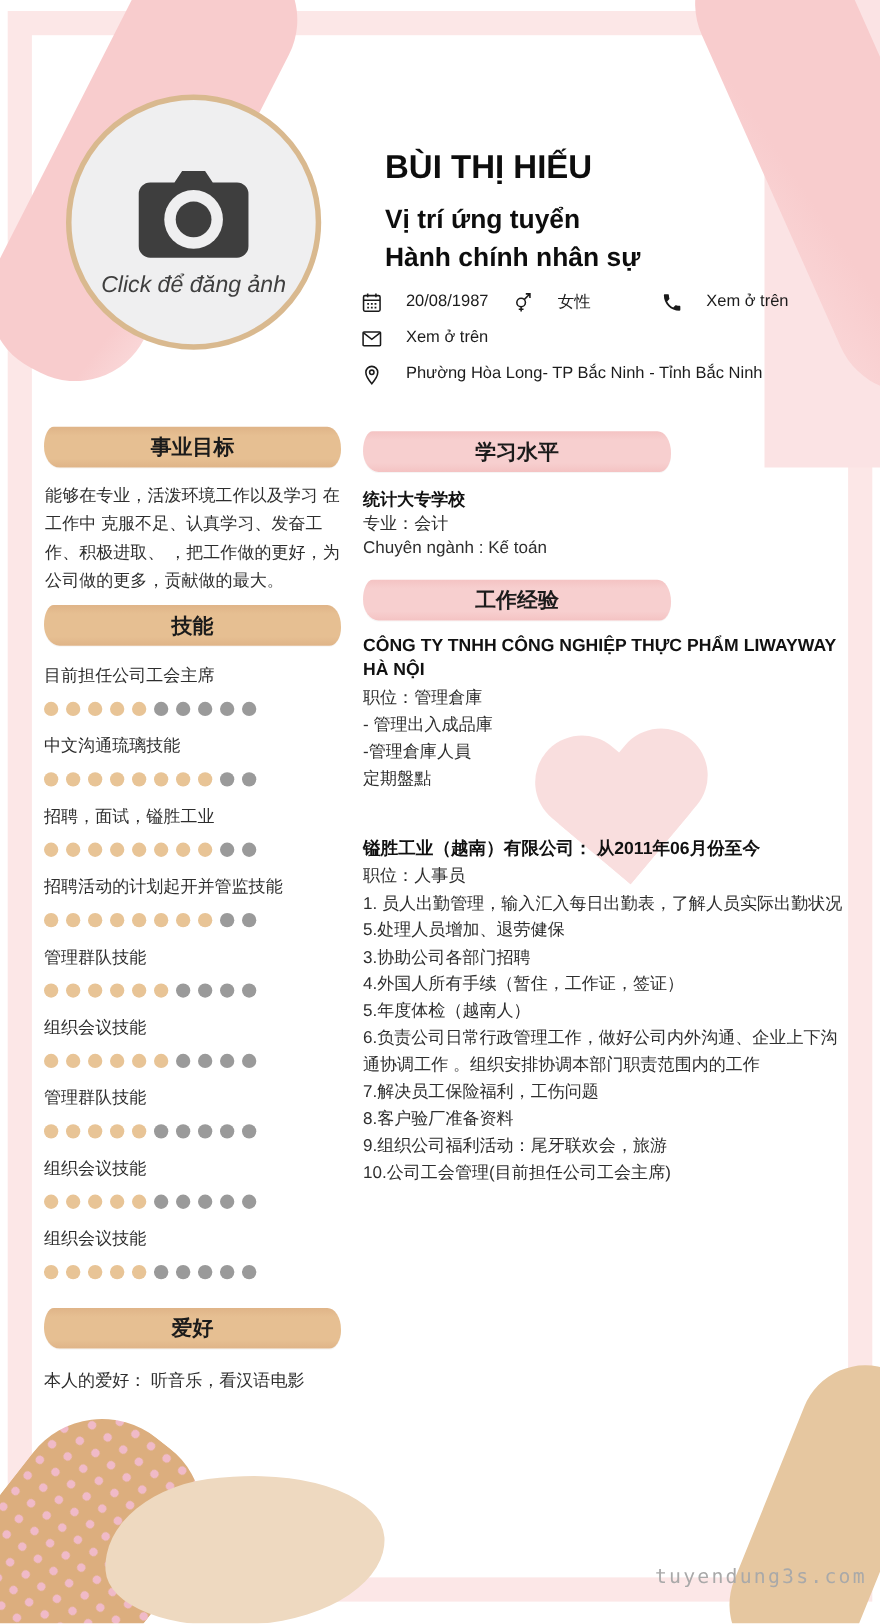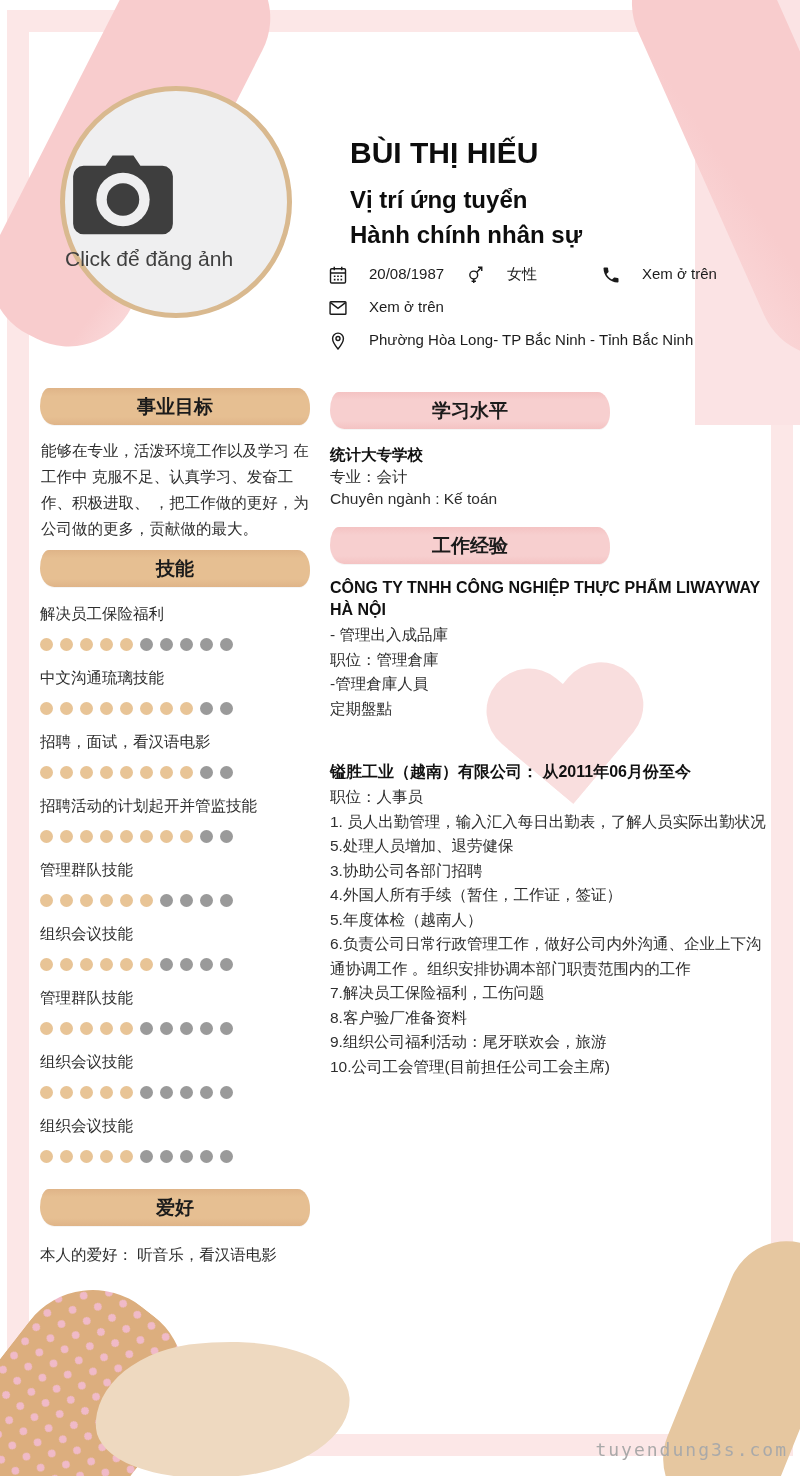--- a/index.html
+++ b/index.html
@@ -31,21 +31,21 @@
   .heart::before,.heart::after{content:"";position:absolute;top:0;width:85px;height:136px;
     border-radius:85px 85px 0 0;background:var(--heart-pink,#f8d7d7);}
   .heart::before{left:85px;transform:rotate(-45deg);transform-origin:0 100%;}
   .heart::after{left:0;transform:rotate(45deg);transform-origin:100% 100%;}
 
   .content{position:absolute;inset:0;z-index:5;}
 
   
   .photo{position:absolute;left:60px;top:86px;width:232px;height:232px;border-radius:50%;
     background:var(--photo-bg,#efeff0);border:5px solid var(--photo-border,#d9b98f);
-    display:flex;flex-direction:column;align-items:flex-start;justify-content:center;cursor:pointer;box-sizing:border-box;}
+    display:flex;flex-direction:column;align-items:center;justify-content:center;cursor:pointer;box-sizing:border-box;font-style:italic;}
   .photo svg{width:116px;height:98px;margin-top:14px;}
   .photo-label{font-size:21px;color:#3f3f3f;margin-top:2px;}
 
   .name{position:absolute;left:350px;top:136px;font-size:30px;font-weight:bold;color:#0d0d0d;}
   .title{position:absolute;left:350px;top:182px;font-size:24px;font-weight:bold;line-height:35px;color:#0d0d0d;}
 
   
   .contacts{position:absolute;left:328px;top:264px;width:450px;font-size:15px;color:#1c1c1c;}
   .contact-row{display:flex;align-items:center;height:22px;margin-bottom:11px;}
   .contact-item{display:flex;align-items:flex-start;}
@@ -77,21 +77,21 @@
 
   .edu{margin:15px 0 17px;}
   .edu-school{font-size:15.5px;font-weight:bold;color:#111;line-height:22px;}
   .edu-line{font-size:15.5px;color:#2e2e2e;line-height:22px;}
 
   .jobs{margin-top:13px;}
   .job{margin-bottom:40px;}
   .job-company{font-size:16px;font-weight:bold;color:#111;line-height:22px;margin-bottom:2px;}
   .job-line{font-size:15.5px;color:#2e2e2e;line-height:24.5px;}
 
-  .watermark{position:absolute;right:12px;bottom:16px;z-index:6;
+  .watermark{position:absolute;right:12px;bottom:32px;z-index:6;
     font-family:"DejaVu Sans Mono","Liberation Mono",monospace;
     font-size:18px;letter-spacing:2px;color:#a9a9a9;}
 </style>
 </head>
 <body>
 
 <div class="page">
   <div class="frame"></div>
 
   <div class="stroke swath-top-right"></div>
@@ -174,21 +174,21 @@
       </div>
     </div>
 
     <div class="left-col">
       <div class="sec-header tanhead">事业目标</div>
       <div class="objective-text">能够在专业，活泼环境工作以及学习 在工作中 克服不足、认真学习、发奋工作、积极进取、 ，把工作做的更好，为公司做的更多，贡献做的最大。</div>
 
       <div class="sec-header tanhead">技能</div>
       <div class="skills-list">
           <div class="skill">
-            <div class="skill-label">解决员工保险福利</div>
+            <div class="skill-label">目前担任公司工会主席</div>
             <div class="dots">
               <span class="dot filled"></span>
               <span class="dot filled"></span>
               <span class="dot filled"></span>
               <span class="dot filled"></span>
               <span class="dot filled"></span>
               <span class="dot"></span>
               <span class="dot"></span>
               <span class="dot"></span>
               <span class="dot"></span>
@@ -204,21 +204,21 @@
               <span class="dot filled"></span>
               <span class="dot filled"></span>
               <span class="dot filled"></span>
               <span class="dot filled"></span>
               <span class="dot filled"></span>
               <span class="dot"></span>
               <span class="dot"></span>
             </div>
           </div>
           <div class="skill">
-            <div class="skill-label">招聘，面试，看汉语电影</div>
+            <div class="skill-label">招聘，面试，镒胜工业</div>
             <div class="dots">
               <span class="dot filled"></span>
               <span class="dot filled"></span>
               <span class="dot filled"></span>
               <span class="dot filled"></span>
               <span class="dot filled"></span>
               <span class="dot filled"></span>
               <span class="dot filled"></span>
               <span class="dot filled"></span>
               <span class="dot"></span>
@@ -326,22 +326,22 @@
       <div class="edu">
         <div class="edu-school">统计大专学校</div>
         <div class="edu-line">专业：会计</div>
         <div class="edu-line">Chuyên ngành : Kế toán</div>
       </div>
 
       <div class="sec-header pinkhead">工作经验</div>
       <div class="jobs">
           <div class="job">
             <div class="job-company">CÔNG TY TNHH CÔNG NGHIỆP THỰC PHẨM LIWAYWAY HÀ NỘI</div>
+            <div class="job-line">职位：管理倉庫</div>
             <div class="job-line">- 管理出入成品庫</div>
-            <div class="job-line">职位：管理倉庫</div>
             <div class="job-line">-管理倉庫人員</div>
             <div class="job-line">定期盤點</div>
           </div>
           <div class="job">
             <div class="job-company">镒胜工业（越南）有限公司： 从2011年06月份至今</div>
             <div class="job-line">职位：人事员</div>
             <div class="job-line">1. 员人出勤管理，输入汇入每日出勤表，了解人员实际出勤状况</div>
             <div class="job-line">5.处理人员增加、退劳健保</div>
             <div class="job-line">3.协助公司各部门招聘</div>
             <div class="job-line">4.外国人所有手续（暂住，工作证，签证）</div>

